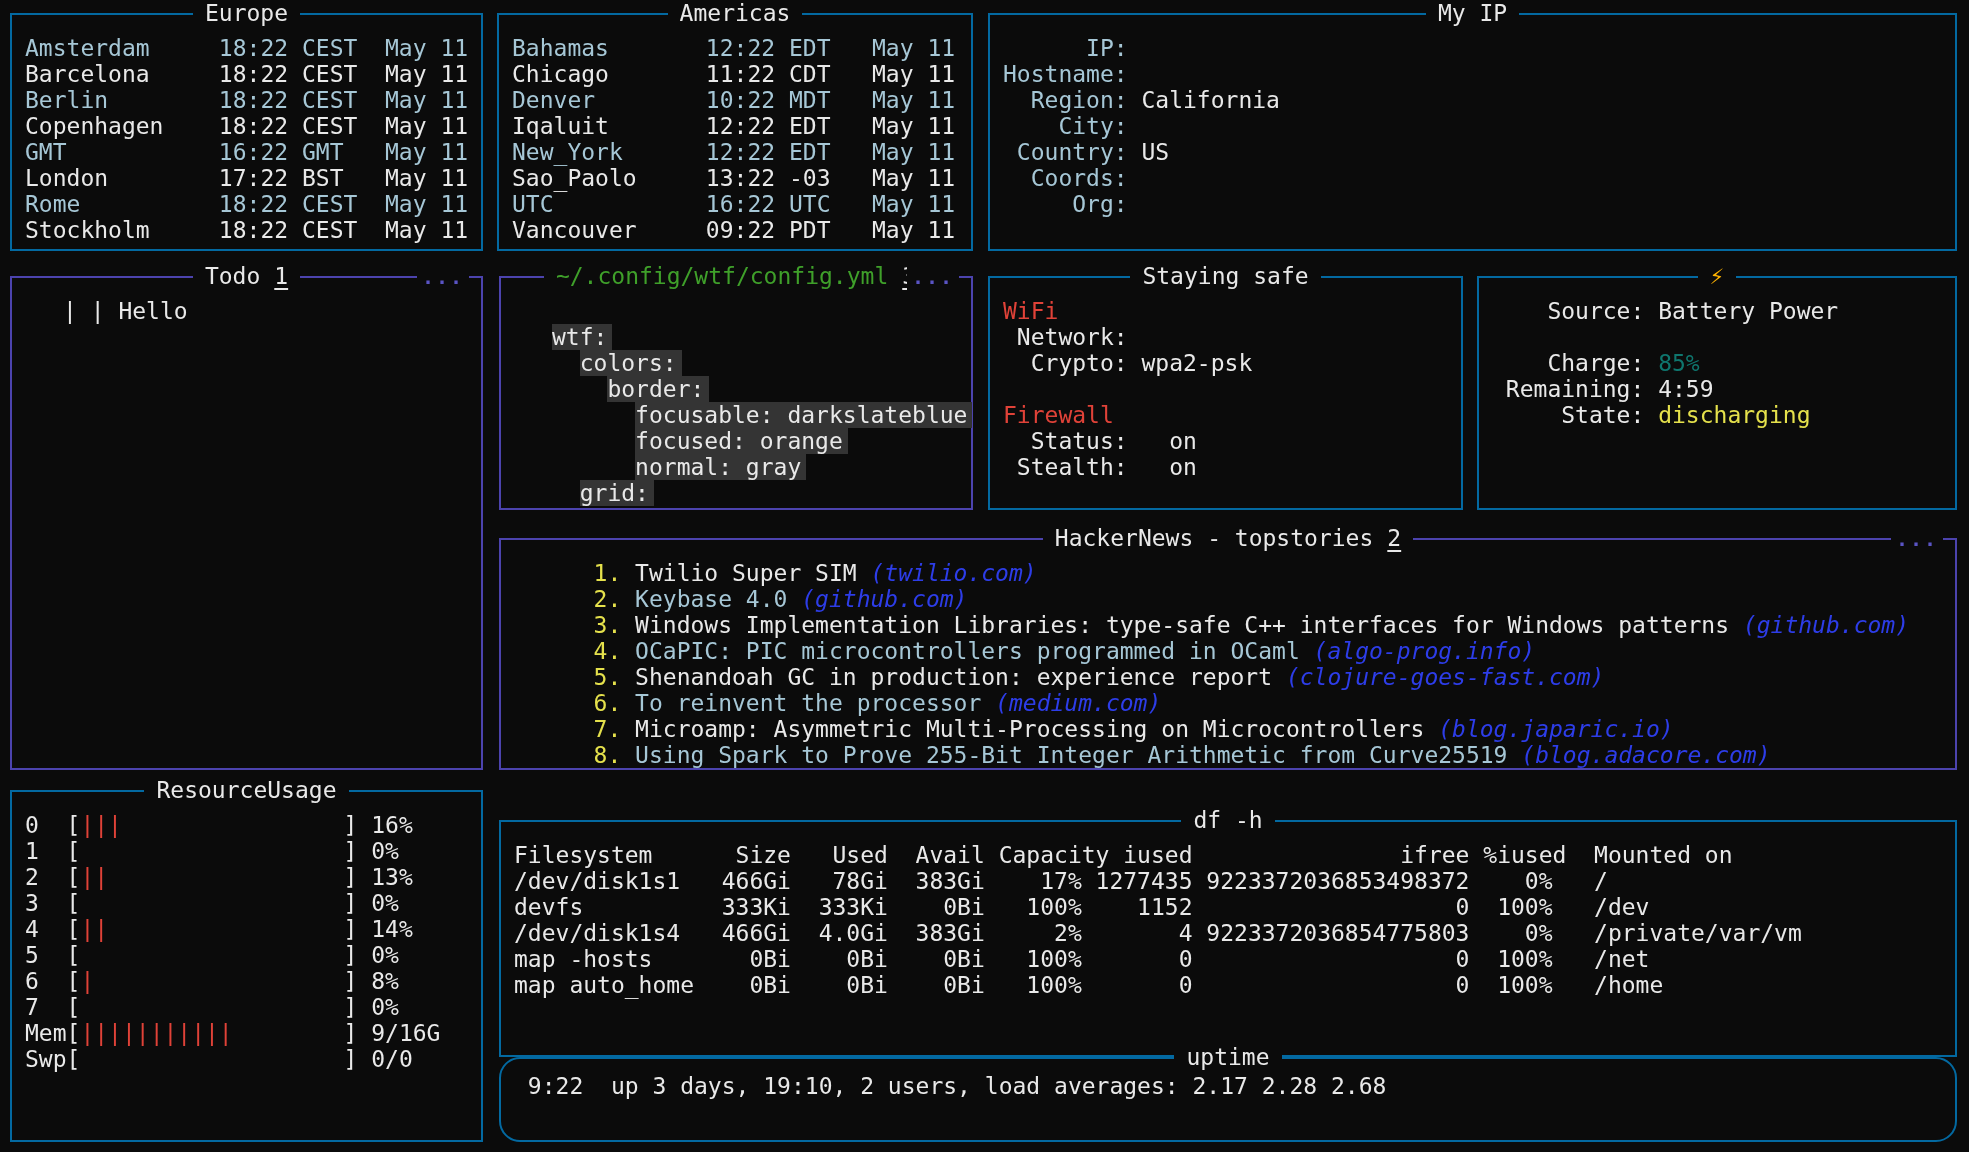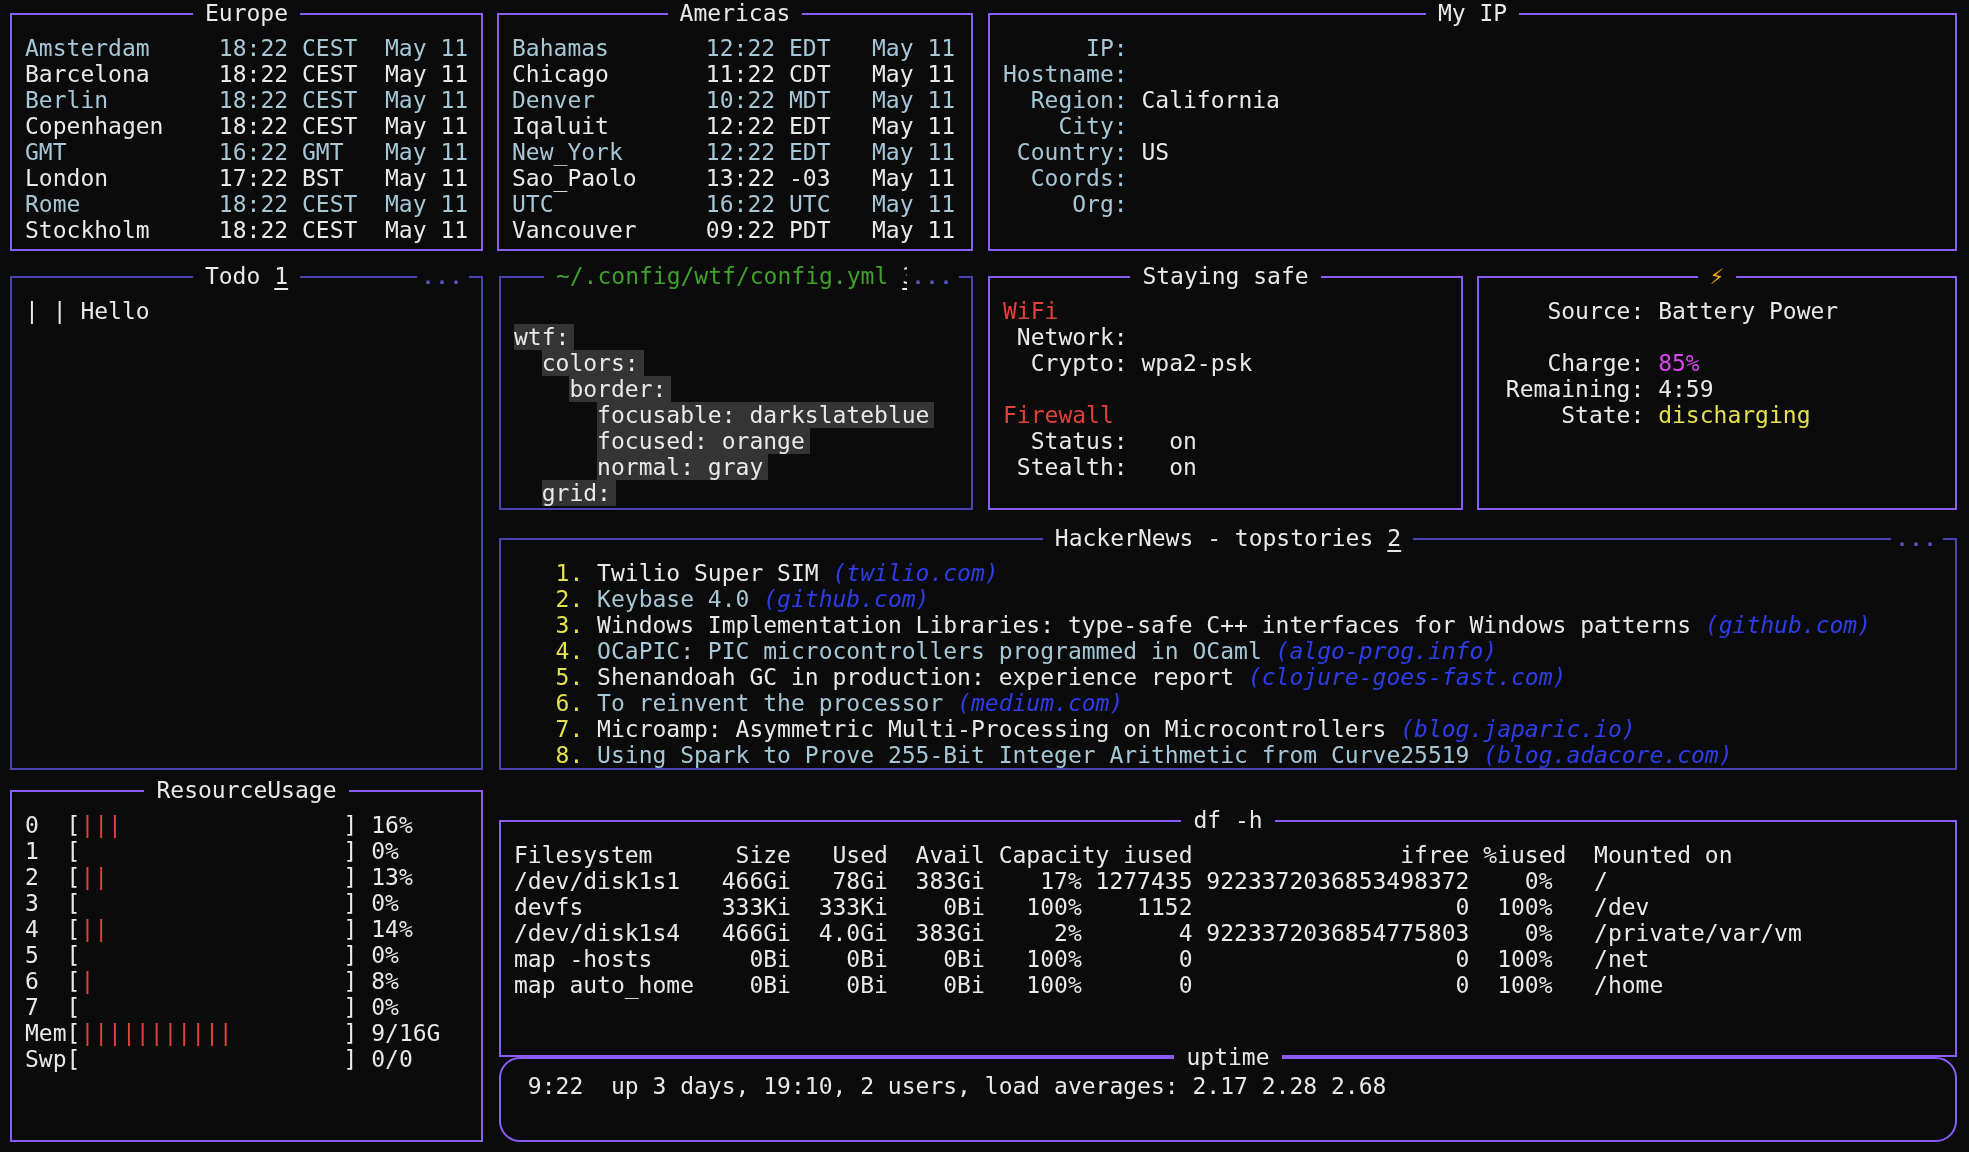--- a/index.html
+++ b/index.html
@@ -4,36 +4,36 @@
 <style>
   html,body{margin:0;padding:0;}
   body{
     width:1969px;height:1152px;
     background:#0b0b0b;
     font-family:"DejaVu Sans Mono", monospace;
     font-size:23px;line-height:26px;
     position:relative;overflow:hidden;
     color:#e9e9e9;
   }
-  .panel{position:absolute;border:2px solid #8b5cf6;box-sizing:border-box;background:#0b0b0b;}
-  .panel.focusable{border-color:#4c43ae;}
+  .panel{position:absolute;border:2px solid #0369a1;box-sizing:border-box;background:#0b0b0b;}
+  .panel.focusable{border-color:#4c43ae;padding-left:38px;}
   .title{position:absolute;top:-15px;left:0;right:0;text-align:center;white-space:pre;pointer-events:none;}
   .tw{display:inline-block;background:#0b0b0b;padding:0 12px;color:#e9e9e9;}
   .tnum{text-decoration:underline;text-underline-offset:4px;margin-left:14px;}
   .g-title{color:#3fa02a;}
   .bolt{color:#ffb300;font-size:24px;}
   .dots{position:absolute;top:-14px;right:12px;background:#0b0b0b;padding:0 5px;color:#5a54c4;font-size:20px;font-weight:bold;letter-spacing:2px;}
   .content{padding:20px 0 0 13px;}
   .row{height:26px;white-space:pre;}
   .sg{white-space:pre;}
   .w {color:#e9e9e9;}
   .lb{color:#a6c7d6;}
   .r {color:#e04238;}
   .y {color:#e5e14c;}
-  .gn{color:#d946ef;text-align:center;}
+  .gn{color:#0f766e;text-align:center;}
   .bl{color:#2d3de8;font-style:italic;}
   .hl{background:#343434;color:#e9e9e9;padding-right:5px;margin-top:45px;}
 </style>
 </head>
 <body>
 
 <div class="panel" style="left:10px;top:13px;width:473px;height:238px;">
   <div class="title"><span class="tw">Europe</span></div>
   <div class="content">
       <div class="row"><span class="sg lb">Amsterdam     18:22 CEST  May 11</span></div>

